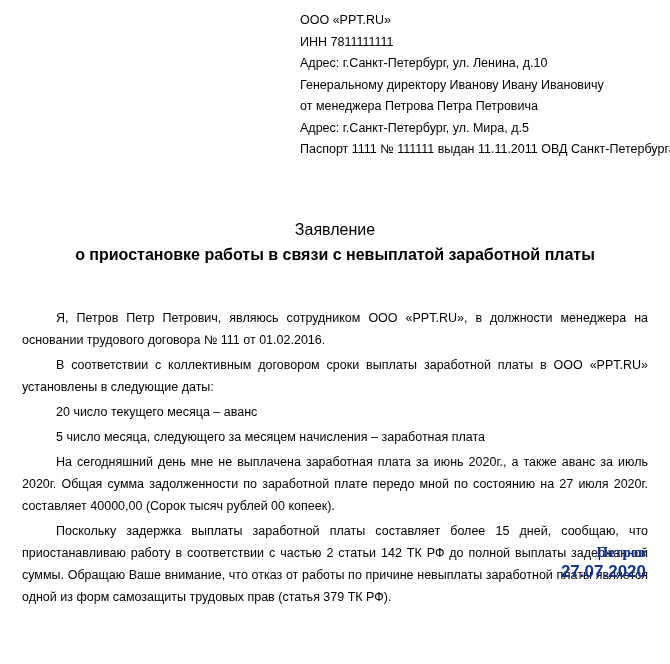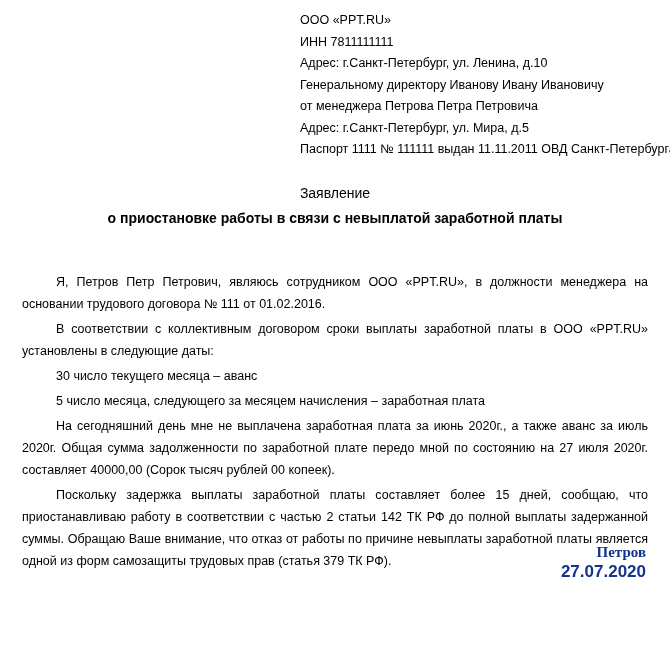--- a/index.html
+++ b/index.html
@@ -26,23 +26,23 @@
   .header-block {
     margin-left: 278px;
     width: 380px;
     font-size: 12.5px;
     line-height: 21.5px;
   }
   .header-block div {
     white-space: normal;
   }
   .title-block {
-    margin-top: 20px;
+    margin-top: 56px;
     text-align: center;
-    font-size: 14px;
+    font-size: 16px;
     line-height: 25px;
   }
   .title-main {
     font-weight: normal;
   }
   .title-sub {
     font-weight: bold;
   }
   .body-block {
     margin-top: 40px;
@@ -96,21 +96,21 @@
   </div>
 
   <div class="title-block">
     <div class="title-main">Заявление</div>
     <div class="title-sub">о приостановке работы в связи с невыплатой заработной платы</div>
   </div>
 
   <div class="body-block">
     <p class="para">Я, Петров Петр Петрович, являюсь сотрудником ООО «PPT.RU», в должности менеджера на основании трудового договора № 111 от 01.02.2016.</p>
     <p class="para">В соответствии с коллективным договором сроки выплаты заработной платы в ООО «PPT.RU» установлены в следующие даты:</p>
-    <p class="list-line">30 число текущего месяца – аванс</p>
+    <p class="list-line">20 число текущего месяца – аванс</p>
     <p class="list-line">5 число месяца, следующего за месяцем начисления – заработная плата</p>
     <p class="para">На сегодняшний день мне не выплачена заработная плата за июнь 2020г., а также аванс за июль 2020г. Общая сумма задолженности по заработной плате передо мной по состоянию на 27 июля 2020г. составляет 40000,00 (Сорок тысяч рублей 00 копеек).</p>
     <p class="para">Поскольку задержка выплаты заработной платы составляет более 15 дней, сообщаю, что приостанавливаю работу в соответствии с частью 2 статьи 142 ТК РФ до полной выплаты задержанной суммы. Обращаю Ваше внимание, что отказ от работы по причине невыплаты заработной платы является одной из форм самозащиты трудовых прав (статья 379 ТК РФ).</p>
   </div>
 
   <div class="sign-block">
     <div class="sign-name">Петров</div>
     <div class="sign-date">27.07.2020</div>
   </div>
 

